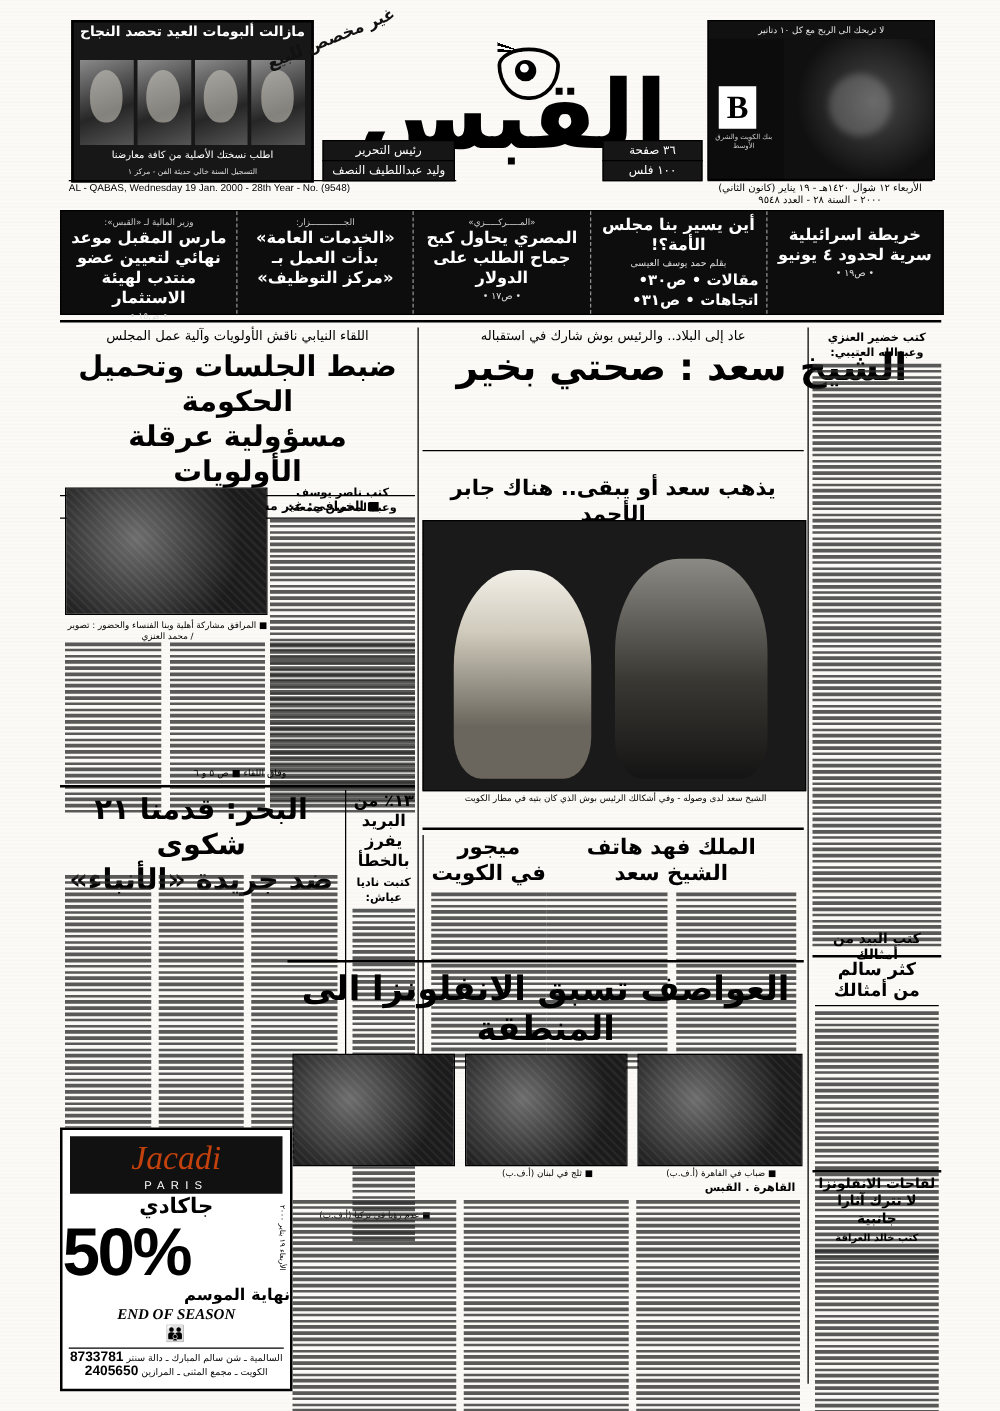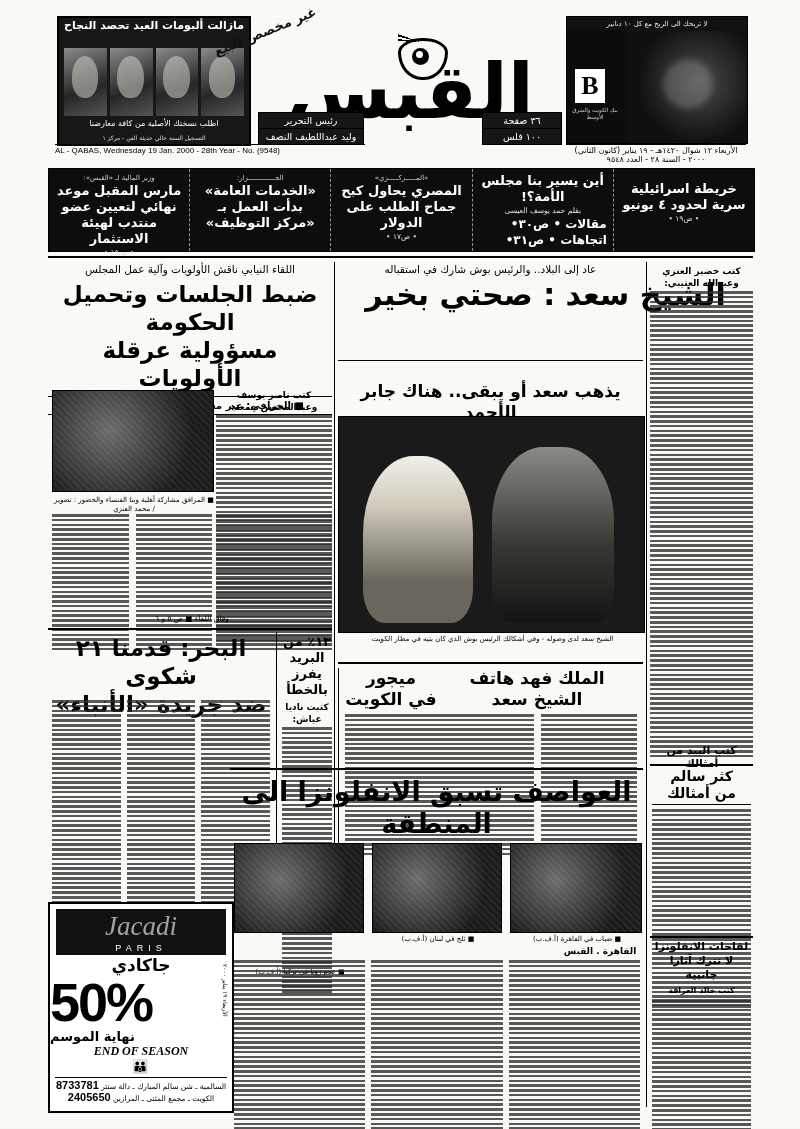--- a/index.html
+++ b/index.html
@@ -136,26 +136,26 @@
   .photo.grain{
     background:
       repeating-linear-gradient(45deg, rgba(255,255,255,.05) 0 2px, transparent 2px 5px),
       radial-gradient(circle at 35% 40%, #6d6d6d 0%, #1b1b1b 70%);
   }
   .caption{font-size:7px;line-height:9px;text-align:center;padding:2px 2px 0;}
 
   
   .jacadi{position:absolute;left:48px;top:902px;width:182px;height:207px;border:2px solid #000;background:#fff;}
   .jacadi-top{margin:5px 6px 0;height:46px;background:#111;position:relative;}
-  .jacadi-logo{position:absolute;inset:0;color:#a3a3a3;text-align:center;font-family:"Liberation Serif",serif;
+  .jacadi-logo{position:absolute;inset:0;color:#c2410c;text-align:center;font-family:"Liberation Serif",serif;
     font-style:italic;font-size:27px;line-height:34px;direction:ltr;}
   .jacadi-paris{position:absolute;bottom:2px;left:0;right:0;text-align:center;color:#fff;font-size:9px;letter-spacing:5px;direction:ltr;font-family:"Liberation Sans",sans-serif;}
   .jacadi-ar{text-align:center;font-size:17px;font-weight:bold;margin-top:0;}
   .jacadi-50{font-size:54px;font-weight:bold;line-height:54px;font-family:"Liberation Sans",sans-serif;direction:ltr;letter-spacing:-2px;}
-  .jacadi-end-ar{text-align:left;font-size:13px;font-weight:bold;}
+  .jacadi-end-ar{text-align:right;font-size:13px;font-weight:bold;}
   .jacadi-end-en{text-align:center;font-size:12px;font-weight:bold;font-style:italic;font-family:"Liberation Serif",serif;direction:ltr;}
   .jacadi-figs{text-align:center;font-size:13px;letter-spacing:1px;}
   .jacadi-contact{font-size:7.5px;text-align:center;line-height:10px;border-top:1px solid #000;margin:3px 5px 0;padding-top:2px;}
   .jacadi-phone{font-family:"Liberation Sans",sans-serif;font-weight:bold;font-size:11px;direction:ltr;}
   .jacadi-side{position:absolute;right:3px;top:60px;font-size:6px;writing-mode:vertical-rl;}
 
   .smallref{font-size:7.5px;text-align:center;}
   .sidebox-title{font-size:14px;font-weight:bold;text-align:center;line-height:17px;}
 </style>
 </head>

